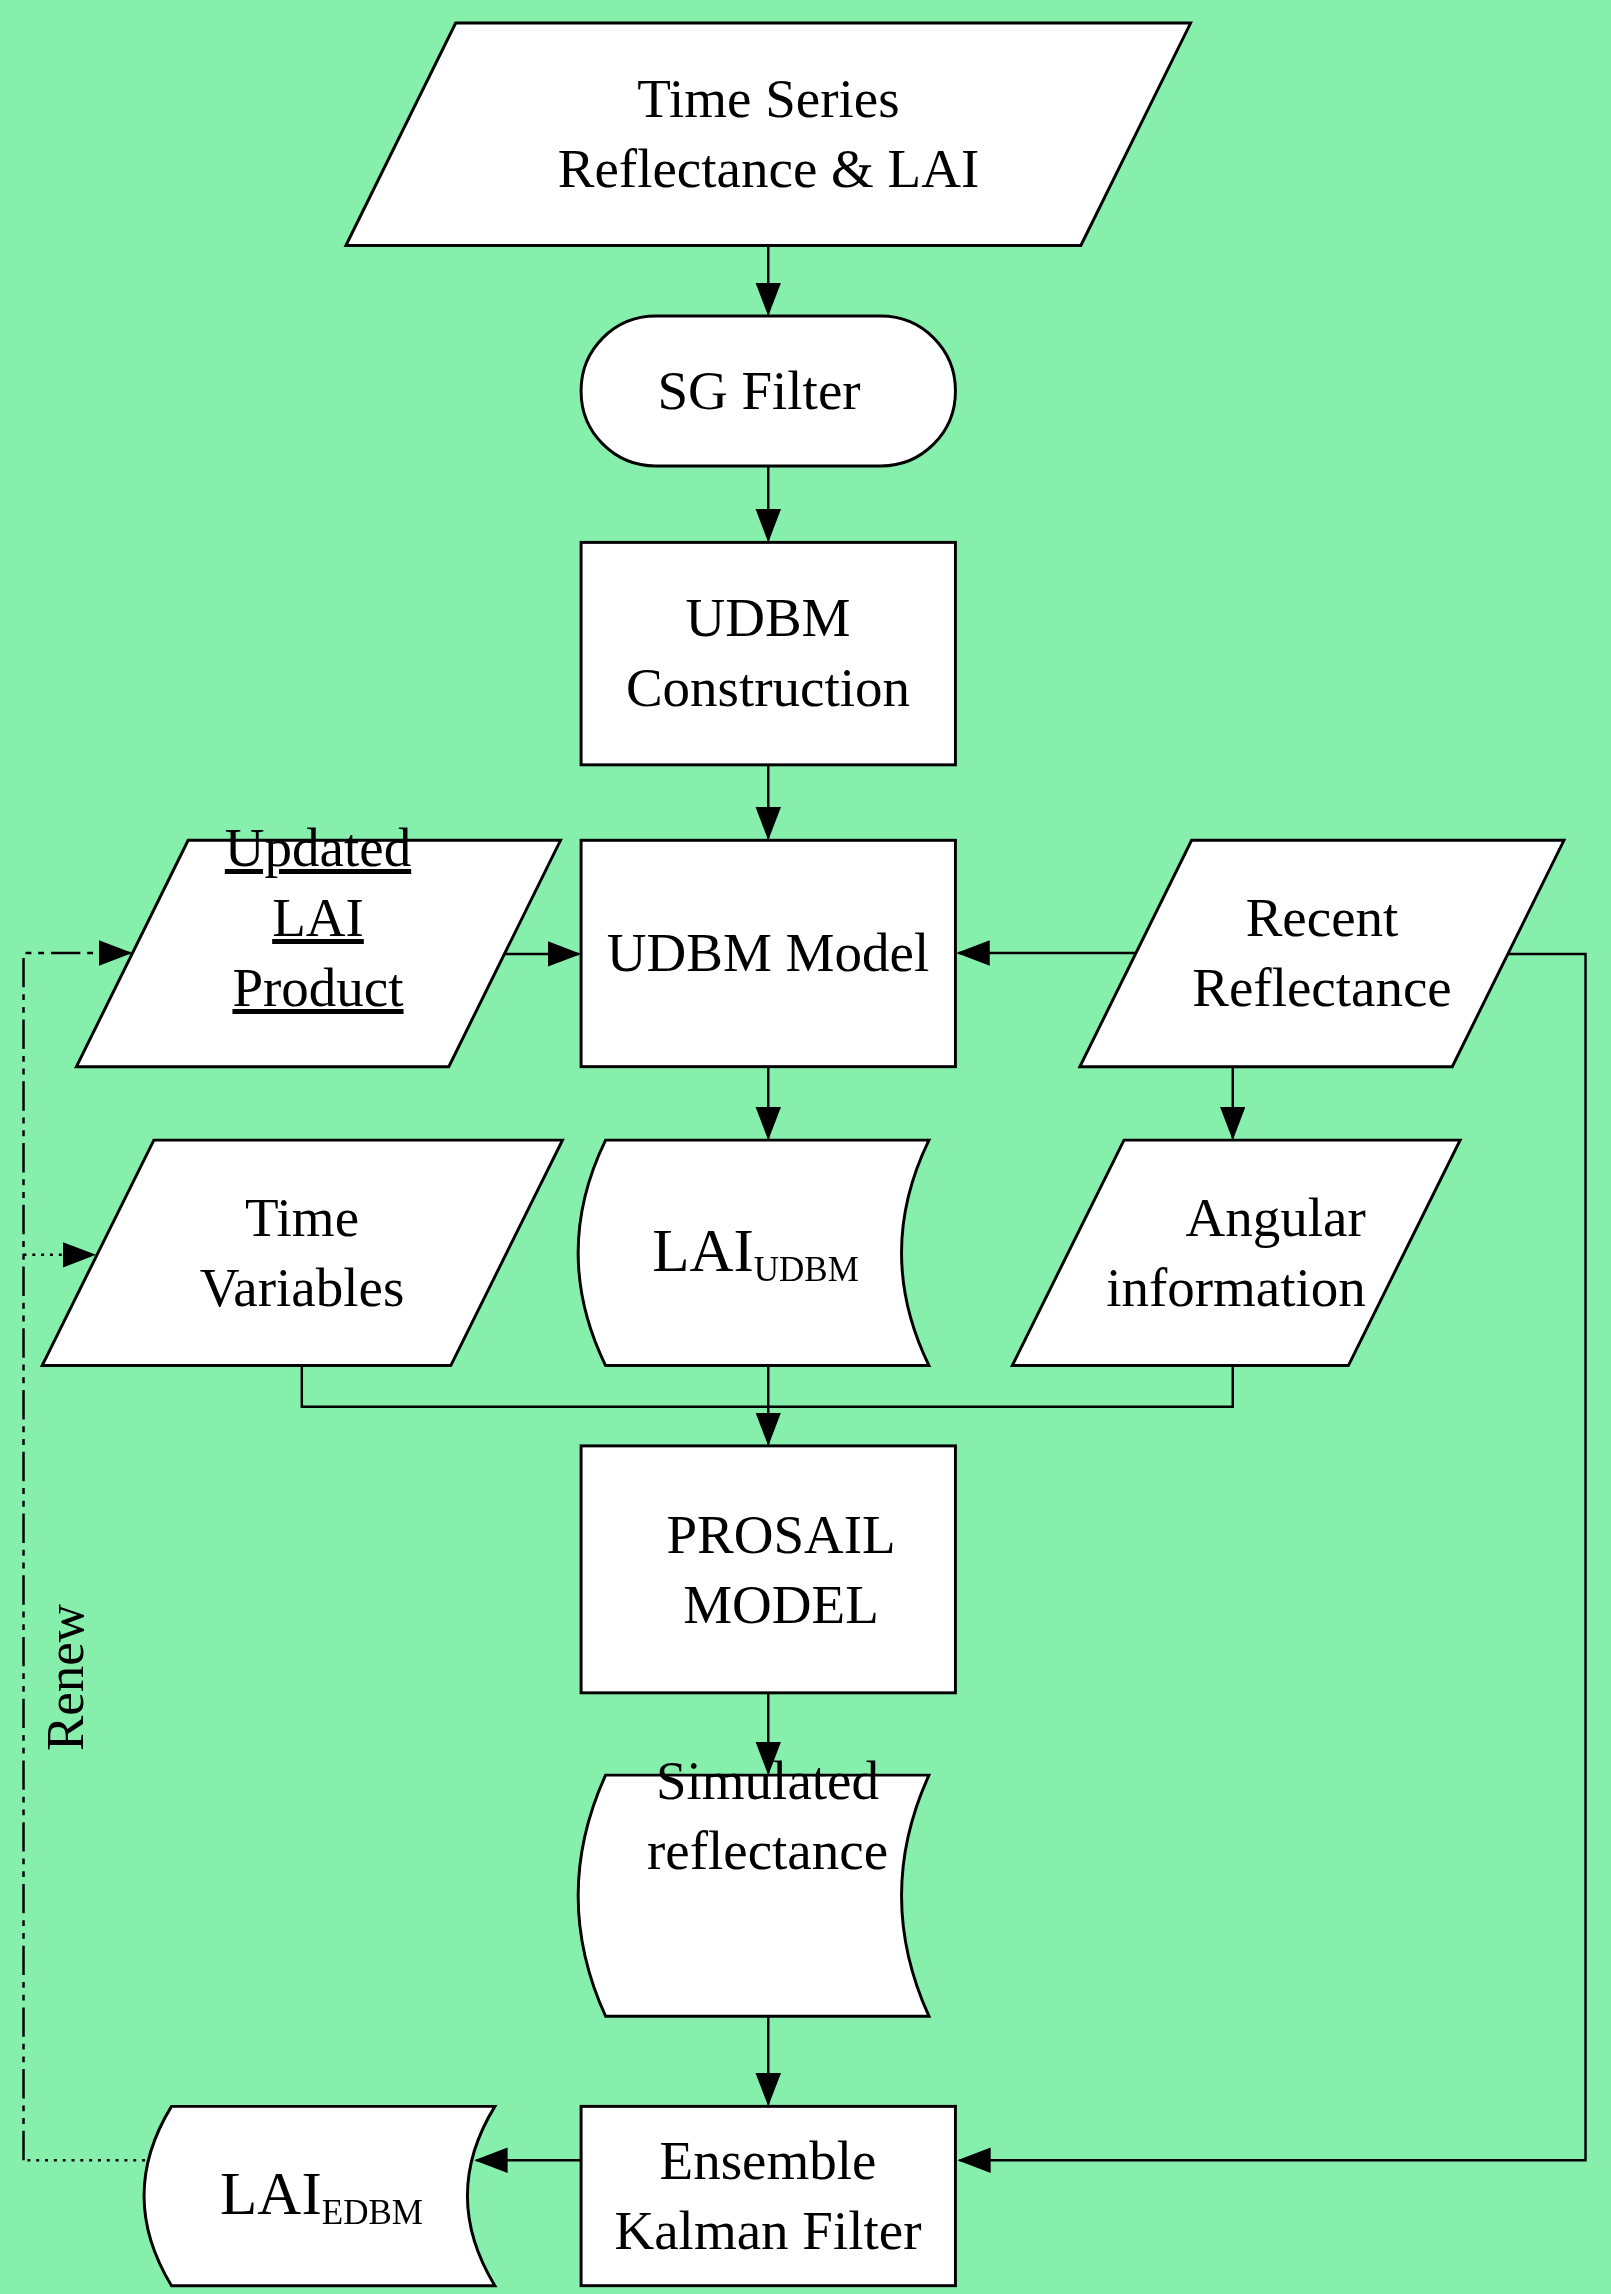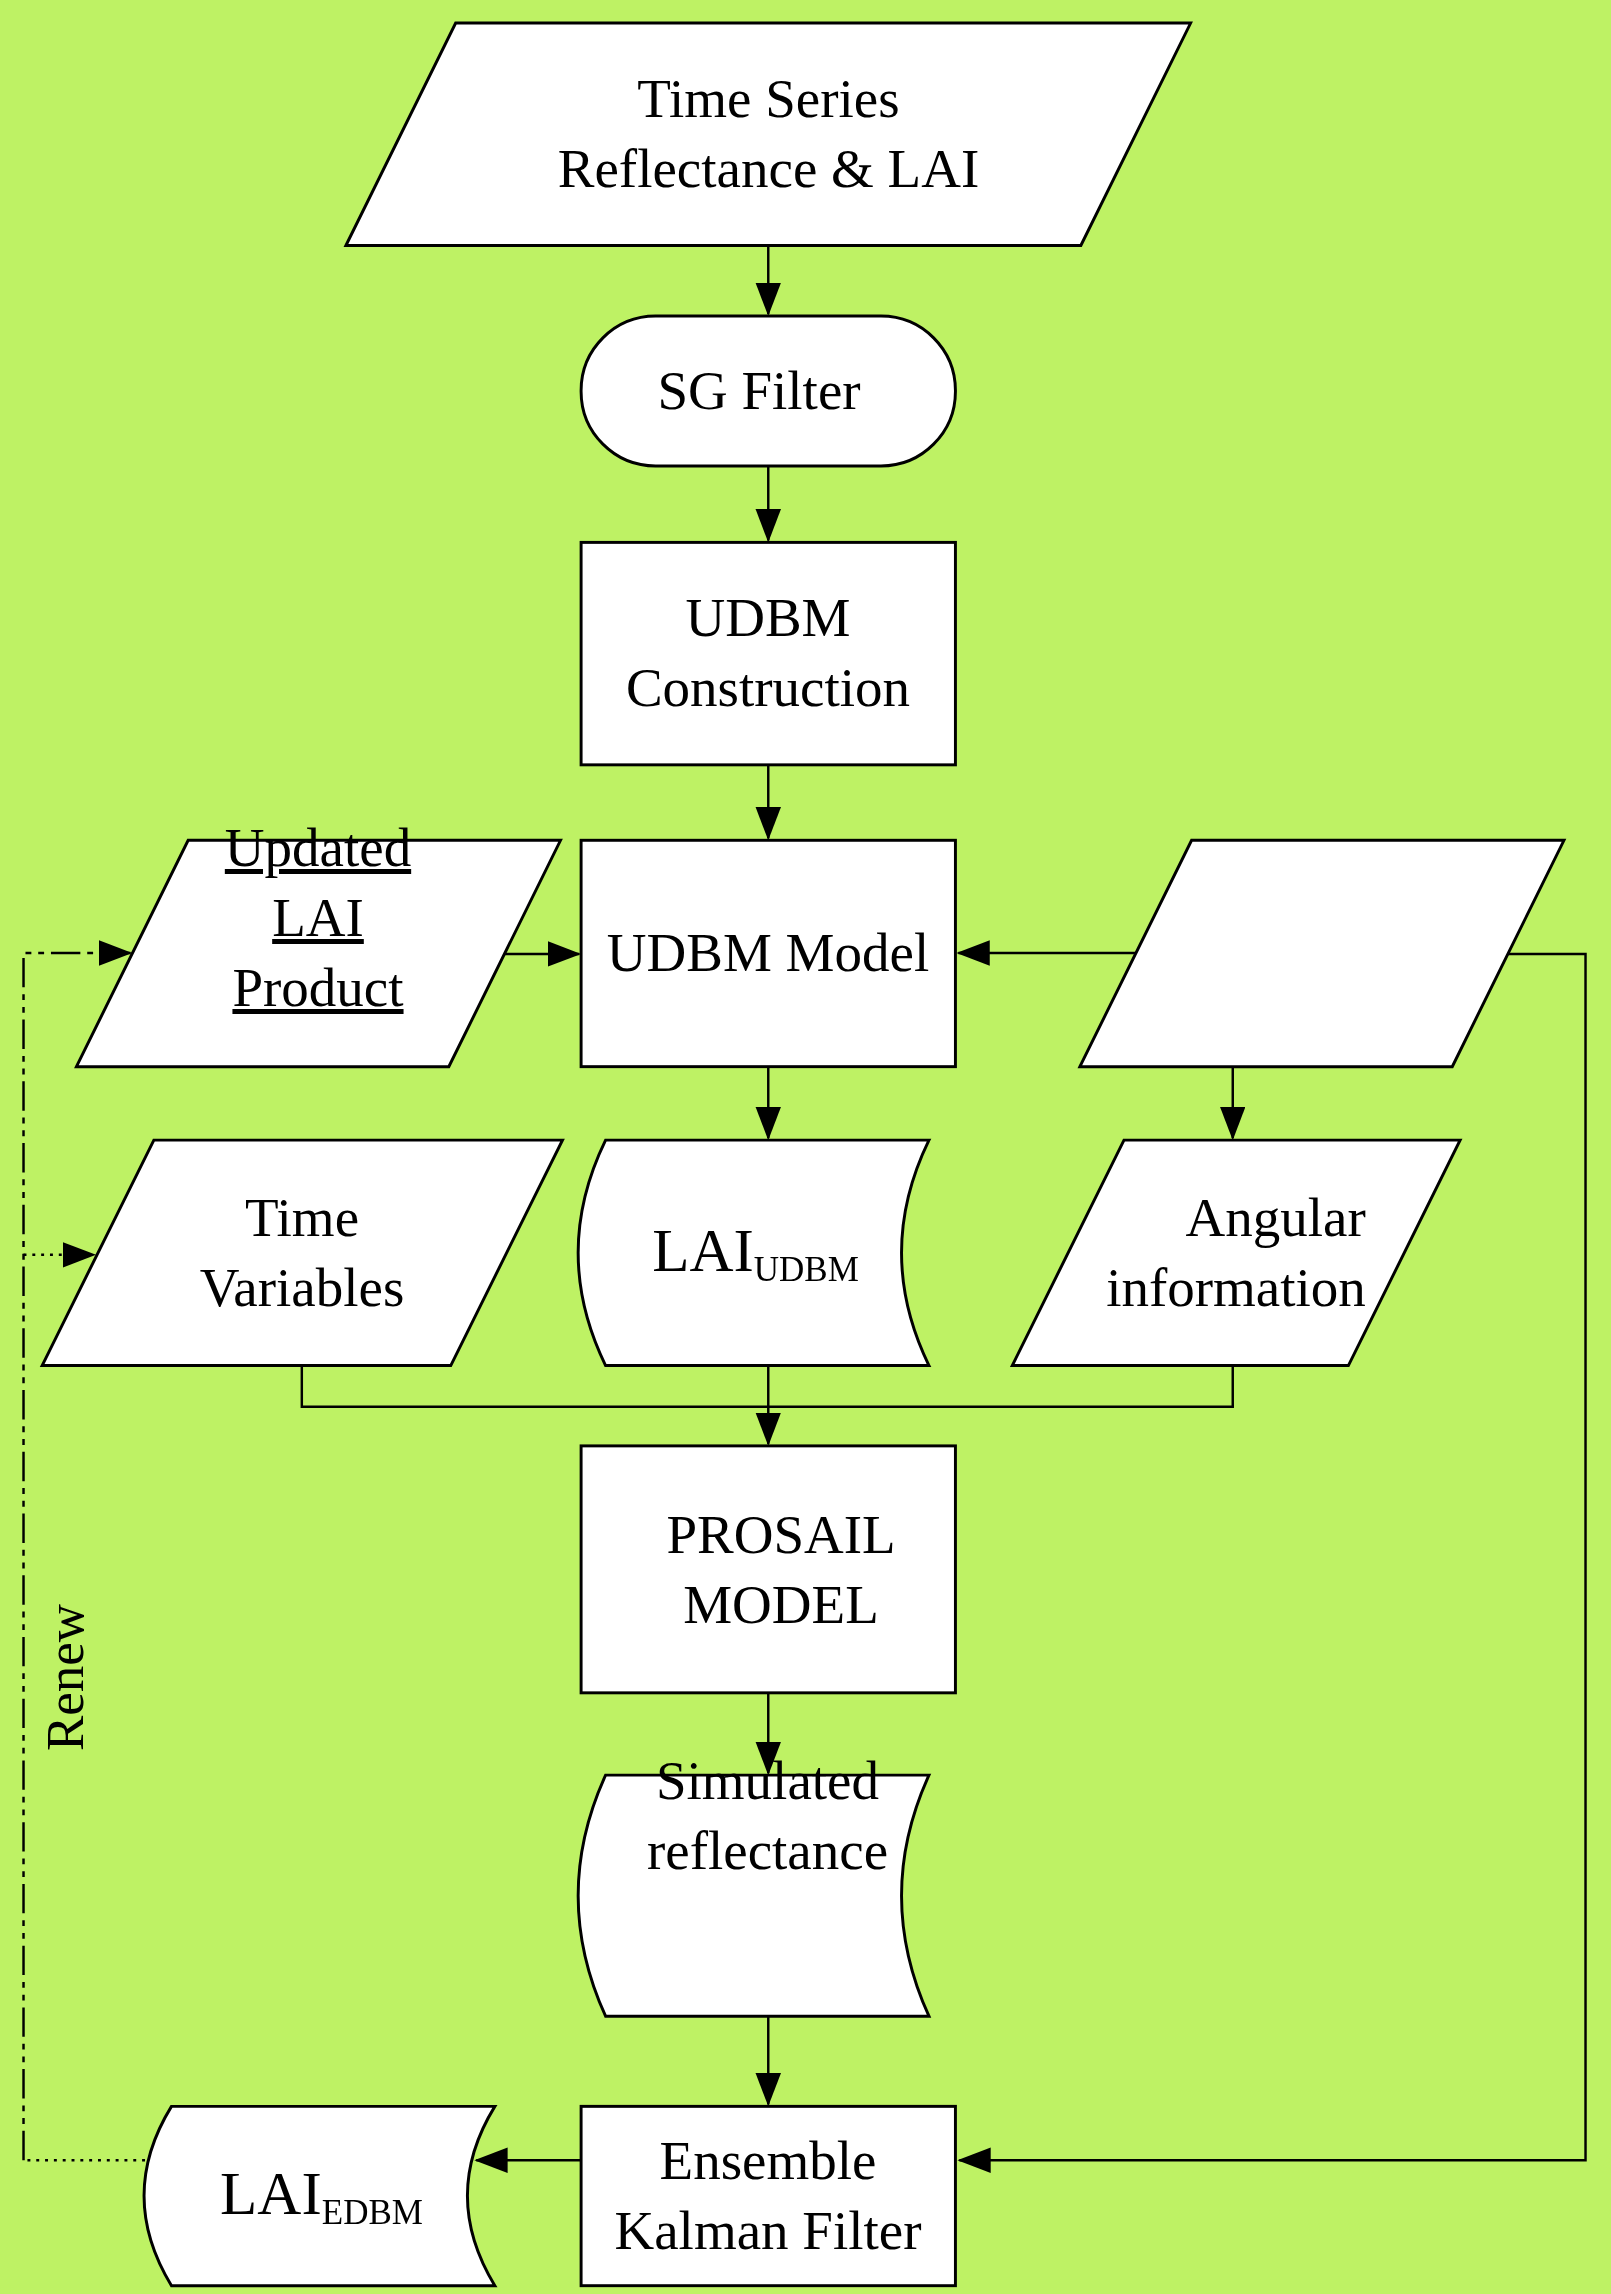--- a/index.html
+++ b/index.html
@@ -1,19 +1,19 @@
 <!DOCTYPE html>
 <html><head>
 <meta charset="utf-8">
 <style>
   html,body{margin:0;padding:0;background:#ffffff;}
   #stage{
     position:relative;
     width:1611px;height:2295px;
-    background:#bef264;
+    background:#86efac;
     font-family:"Liberation Serif","DejaVu Serif",serif;
     color:#000000;
     overflow:hidden;
   }
   #wires{position:absolute;left:0;top:0;width:1611px;height:2295px;}
   .shape{fill:#ffffff;stroke:#000000;stroke-width:3;}
   .edge{fill:none;stroke:#000000;stroke-width:2.5;}
   .edge.dashdot{stroke-dasharray:30 7 6 7 6 7;}
   .edge.dotted{stroke-dasharray:3 6;}
   .label{
@@ -84,20 +84,22 @@
 
   <div class="label" style="left:581px;top:542px;width:374px;height:222px;">UDBM
 Construction</div>
 
   <div class="label" style="left:76px;top:836px;width:484px;height:164px;text-decoration:underline;">Updated
 LAI
 Product</div>
 
   <div class="label" style="left:581px;top:840px;width:374px;height:226px;text-align:center;">UDBM Model</div>
 
+  <div class="label" style="left:1080px;top:840px;width:484px;height:226px;">Recent
+Reflectance</div>
 
   <div class="label" style="left:42px;top:1140px;width:520px;height:225px;">Time
 Variables</div>
 
   <div class="label" style="left:594px;top:1140px;width:323px;height:225px;">
     <span><span class="big">LAI</span><span class="sub">UDBM</span></span>
   </div>
 
   <div class="label" style="left:1012px;top:1140px;width:448px;height:225px;text-align:right;">Angular
 information</div>

